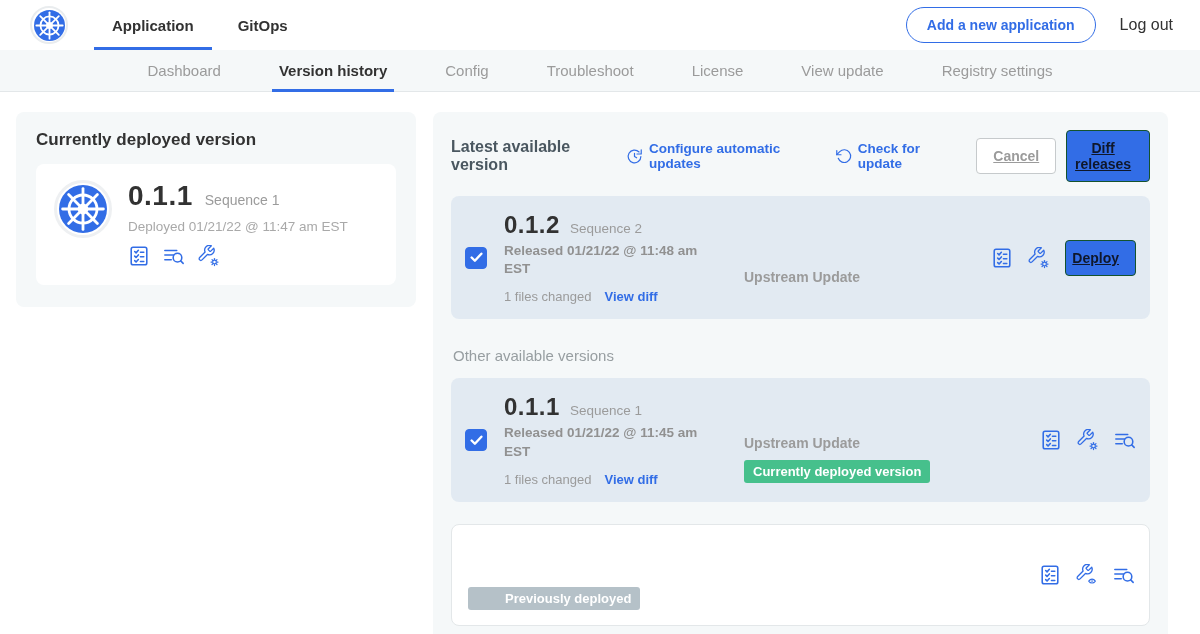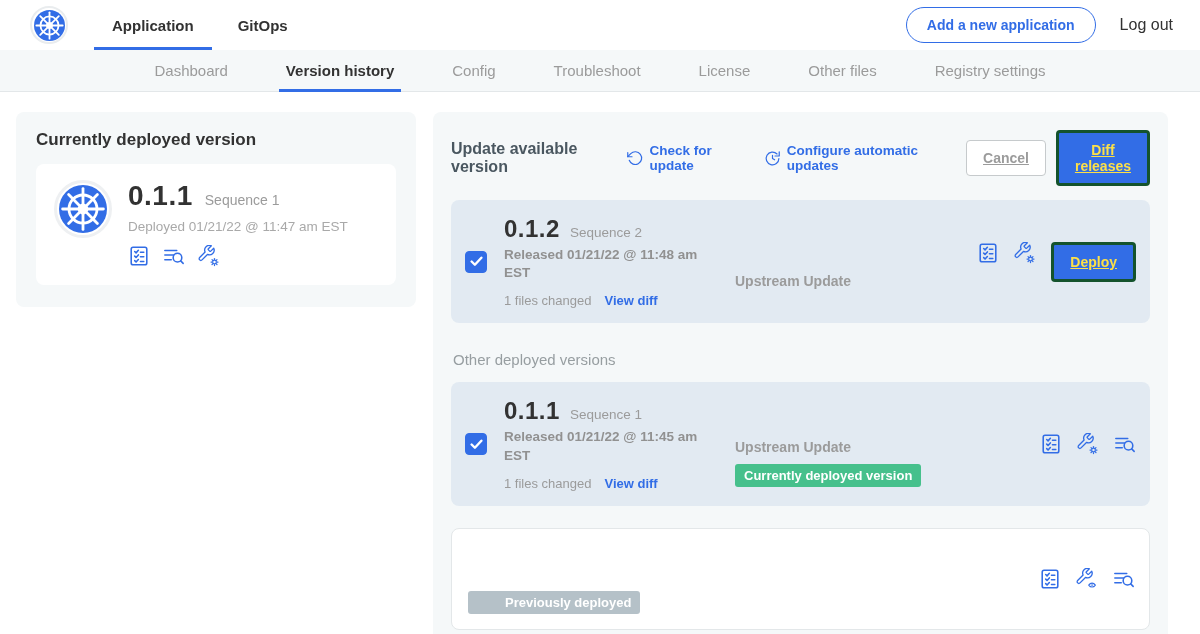--- a/index.html
+++ b/index.html
@@ -50,25 +50,25 @@
 
   .available-panel { flex:1; background:#f5f8f9; border-radius:8px; padding:18px 18px 18px; }
   .ap-header { display:flex; align-items:center; margin-bottom:14px; }
   .ap-title { font-size:16px; font-weight:700; color:#4a5760; margin-right:16px; }
   .ap-link { display:flex; align-items:center; gap:6px; color:#326de6; font-size:13.5px; font-weight:700;
     margin-right:24px; cursor:pointer; }
   .ap-link .icon, .ap-link .icon svg { width:17px; height:17px; }
   .ap-actions { margin-left:auto; display:flex; gap:10px; align-items:center; }
   .btn { border-radius:4px; font-size:14px; font-weight:700; padding:9px 16px; cursor:pointer; font-family:inherit;text-decoration:underline; }
   .btn-cancel { background:#fff; border:1px solid #c6cacc; color:#9b9b9b; }
-  .btn-primary { background:#326de6; border:3px solid #14532d; color:#fde047; }
+  .btn-primary { background:#326de6; border:1px solid #14532d; color:#0f172a;padding-left:6px; }
   .btn-secondary { background:#fff; border:1px solid #326de6; color:#326de6; }
 
   .version-card { border-radius:8px; padding:15px 14px; display:flex; align-items:center; }
-  .version-card.highlighted { background:#e2eaf2; }
+  .version-card.highlighted { background:#e2eaf2;gap:9px; }
   .version-card.plain { background:#fff; border:1px solid #e3e7e9; margin-top:22px; }
   .other-title { color:#979ea1; font-size:15px; font-weight:500; margin:28px 0 14px 2px; }
 
   .vc-left { display:flex; align-items:center; gap:17px; width:268px; flex-shrink:0; }
   .checkbox { width:22px; height:22px; border-radius:4px; border:1px solid #7ea5ee; background:#fff;
     display:flex; align-items:center; justify-content:center; flex-shrink:0; cursor:pointer; }
   .checkbox svg { display:none; width:13px; height:11px; }
   .checkbox.checked { background:#326de6; border-color:#326de6; }
   .checkbox.checked svg { display:block; }
   .vi-top { display:flex; align-items:baseline; gap:10px; margin-bottom:3px; }
@@ -77,21 +77,21 @@
   .v-released { font-size:13.5px; color:#919191; font-weight:700; max-width:200px; line-height:1.35; }
   .v-diff-row { margin-top:11px; font-size:13px; display:flex; gap:13px; align-items:baseline; }
   .v-files { color:#9b9b9b; }
   .v-viewdiff { color:#326de6; font-weight:700; cursor:pointer; text-decoration:none; }
 
   .vc-mid { flex:1; padding-left:2px;margin-top:38px; }
   .v-source { color:#9b9b9b; font-size:14px; font-weight:700; }
   .v-badge { display:inline-block; margin-top:9px; color:#fff; font-size:13px; font-weight:700;
     padding:4px 9px; border-radius:3px; }
 
-  .vc-right { display:flex; align-items:flex-start; gap:15px; flex-shrink:0; }
+  .vc-right { display:flex; align-items:center; gap:15px; flex-shrink:0; }
   .row-icons { display:flex; gap:15px; align-items:center; }
 </style>
 </head>
 <body>
 
 <svg width="0" height="0" style="position:absolute" aria-hidden="true">
   <defs>
     <g id="k8s-wheel">
       <circle cx="12" cy="12" r="12" fill="#326de6"></circle>
       <g stroke="#fff" stroke-width="1.4" fill="none" stroke-linecap="round">
@@ -129,21 +129,21 @@
     <span class="logout">Log out</span>
   </div>
 </div>
 
 <div class="sub-nav">
   <div class="sub-tab">Dashboard</div>
   <div class="sub-tab active">Version history</div>
   <div class="sub-tab">Config</div>
   <div class="sub-tab">Troubleshoot</div>
   <div class="sub-tab">License</div>
-  <div class="sub-tab">Other files</div>
+  <div class="sub-tab">View update</div>
   <div class="sub-tab">Registry settings</div>
 </div>
 
 <div class="main">
 
   <div class="deployed-panel">
     <h2 class="dp-title">Currently deployed version</h2>
     <div class="deployed-card">
       <div class="big-logo">
         <svg viewBox="0 0 24 24">
@@ -195,39 +195,39 @@
                 </g>
               </svg>
             </span>
           </div>
       </div>
     </div>
   </div>
 
   <div class="available-panel">
     <div class="ap-header">
-      <span class="ap-title">Update available version</span>
-      <span class="ap-link">
-        <span class="icon js-icon">
-            <svg viewBox="0 0 24 24">
-              <polyline fill="none" stroke="currentColor" stroke-width="1.7" stroke-linecap="round" stroke-linejoin="round" points="2.5 3.5 2.5 9.5 8.5 9.5"></polyline>
-              <path fill="none" stroke="currentColor" stroke-width="1.7" stroke-linecap="round" stroke-linejoin="round" d="M4.6 14.5a9 9 0 1 0 2.1-9.4L2.5 9.3"></path>
-            </svg>
-          </span>
-        <span>Check for update</span>
-      </span>
+      <span class="ap-title">Latest available version</span>
       <span class="ap-link">
         <span class="icon js-icon">
             <svg viewBox="0 0 24 24">
               <path fill="none" stroke="currentColor" stroke-width="1.7" stroke-linecap="round" stroke-linejoin="round" d="M21 12a9 9 0 1 1-2.6-6.4"></path>
               <polyline fill="none" stroke="currentColor" stroke-width="1.7" stroke-linecap="round" stroke-linejoin="round" points="21.5 2.5 21.5 8.5 15.5 8.5"></polyline>
               <polyline fill="none" stroke="currentColor" stroke-width="1.7" stroke-linecap="round" stroke-linejoin="round" points="12 7.5 12 12 15 13.8"></polyline>
             </svg>
           </span>
         <span>Configure automatic updates</span>
+      </span>
+      <span class="ap-link">
+        <span class="icon js-icon">
+            <svg viewBox="0 0 24 24">
+              <polyline fill="none" stroke="currentColor" stroke-width="1.7" stroke-linecap="round" stroke-linejoin="round" points="2.5 3.5 2.5 9.5 8.5 9.5"></polyline>
+              <path fill="none" stroke="currentColor" stroke-width="1.7" stroke-linecap="round" stroke-linejoin="round" d="M4.6 14.5a9 9 0 1 0 2.1-9.4L2.5 9.3"></path>
+            </svg>
+          </span>
+        <span>Check for update</span>
       </span>
       <span class="ap-actions">
         <button class="btn btn-cancel">Cancel</button>
         <button class="btn btn-primary">Diff releases</button>
       </span>
     </div>
 
     <div id="latest-slot">
         <div class="version-card highlighted">
     <div class="vc-left">
@@ -282,21 +282,21 @@
                     <line x1="19.9" y1="16.7" x2="20.7" y2="15.9"></line>
                   </g>
                 </svg>
               </span>
             </span>
       <button class="btn btn-primary">Deploy</button>
     </div>
   </div>
       </div>
 
-    <div class="other-title">Other deployed versions</div>
+    <div class="other-title">Other available versions</div>
 
     <div id="others-slot">
         <div class="version-card highlighted">
     <div class="vc-left">
       <span class="checkbox checked">
         <svg viewBox="0 0 12 10">
                 <polyline points="1.5 5 4.5 8 10.5 1.5" fill="none" stroke="#ffffff" stroke-width="2.2" stroke-linecap="round" stroke-linejoin="round"></polyline>
               </svg>
       </span>
       <div class="version-info">

